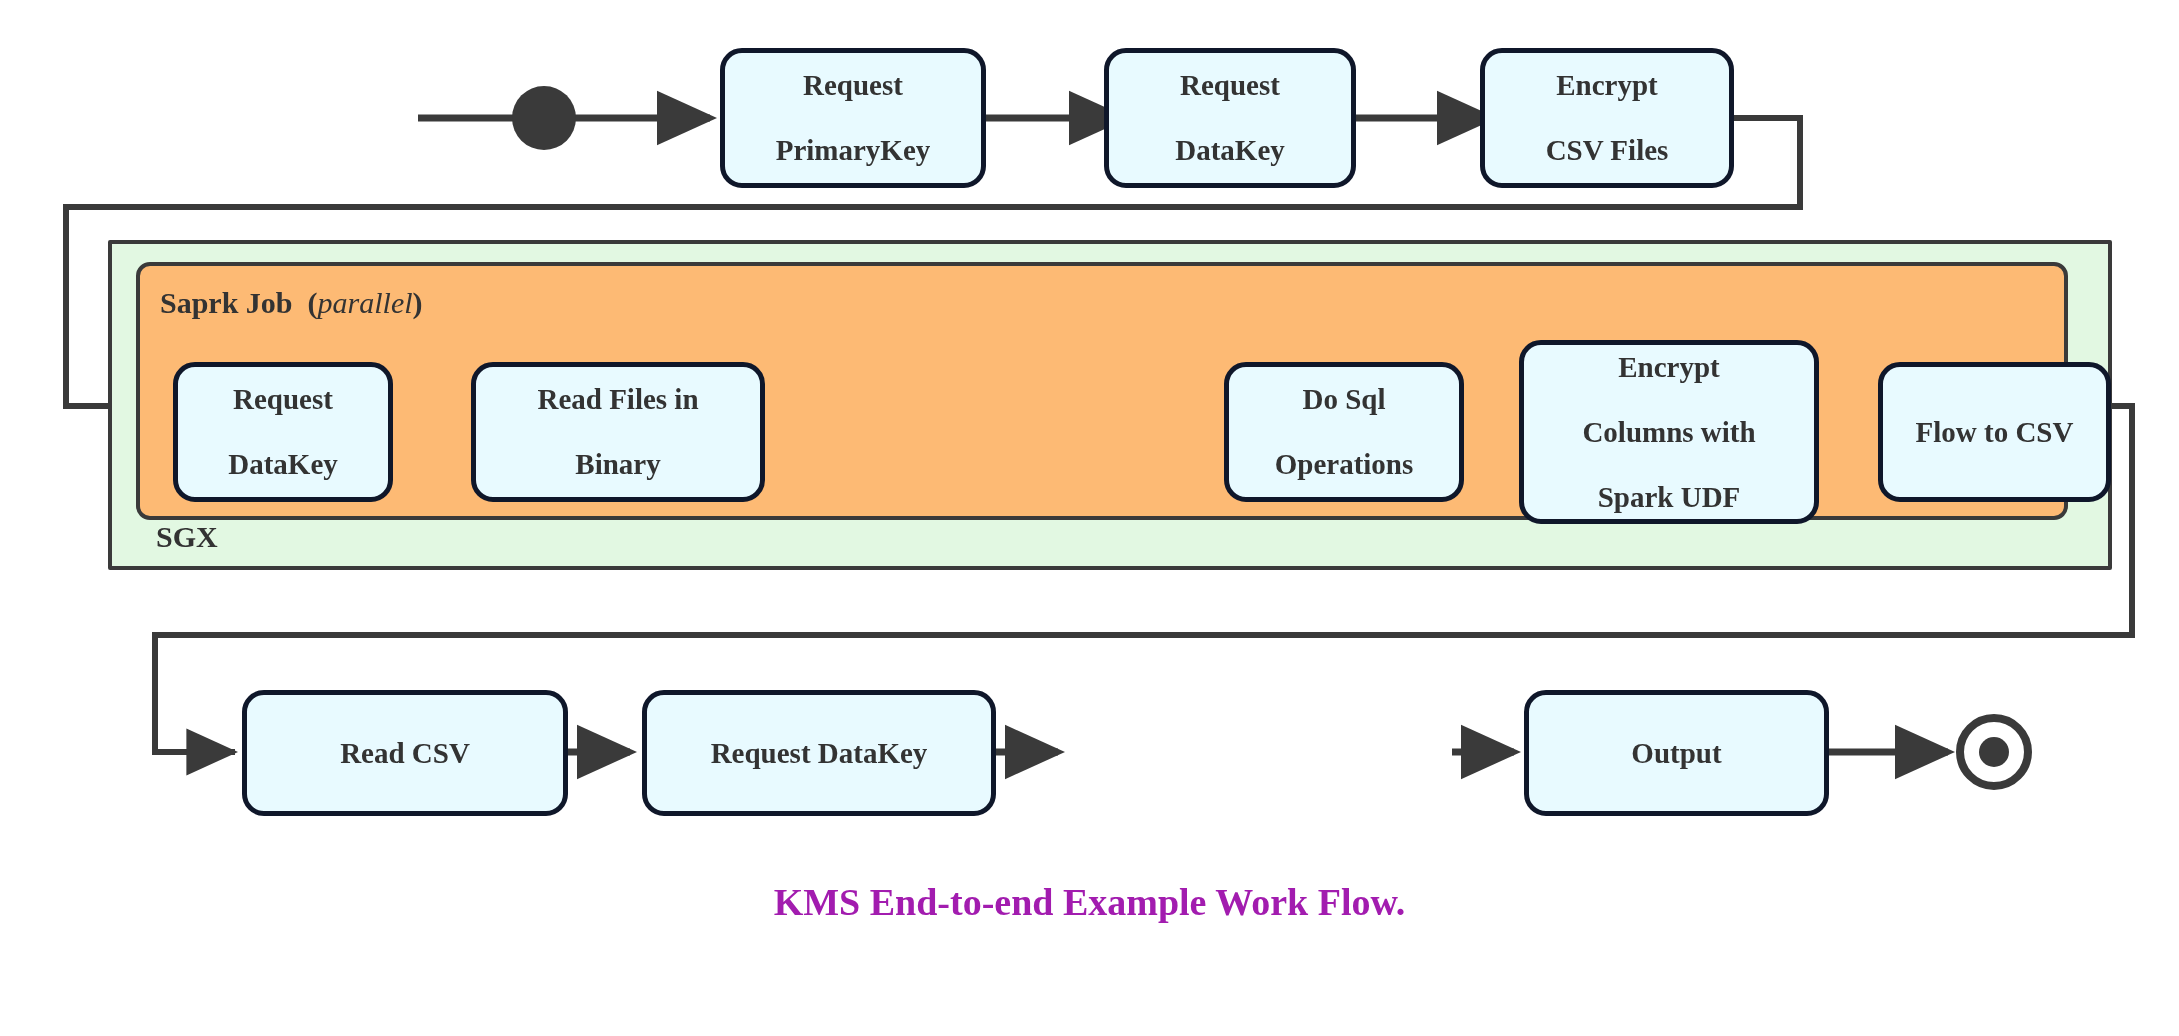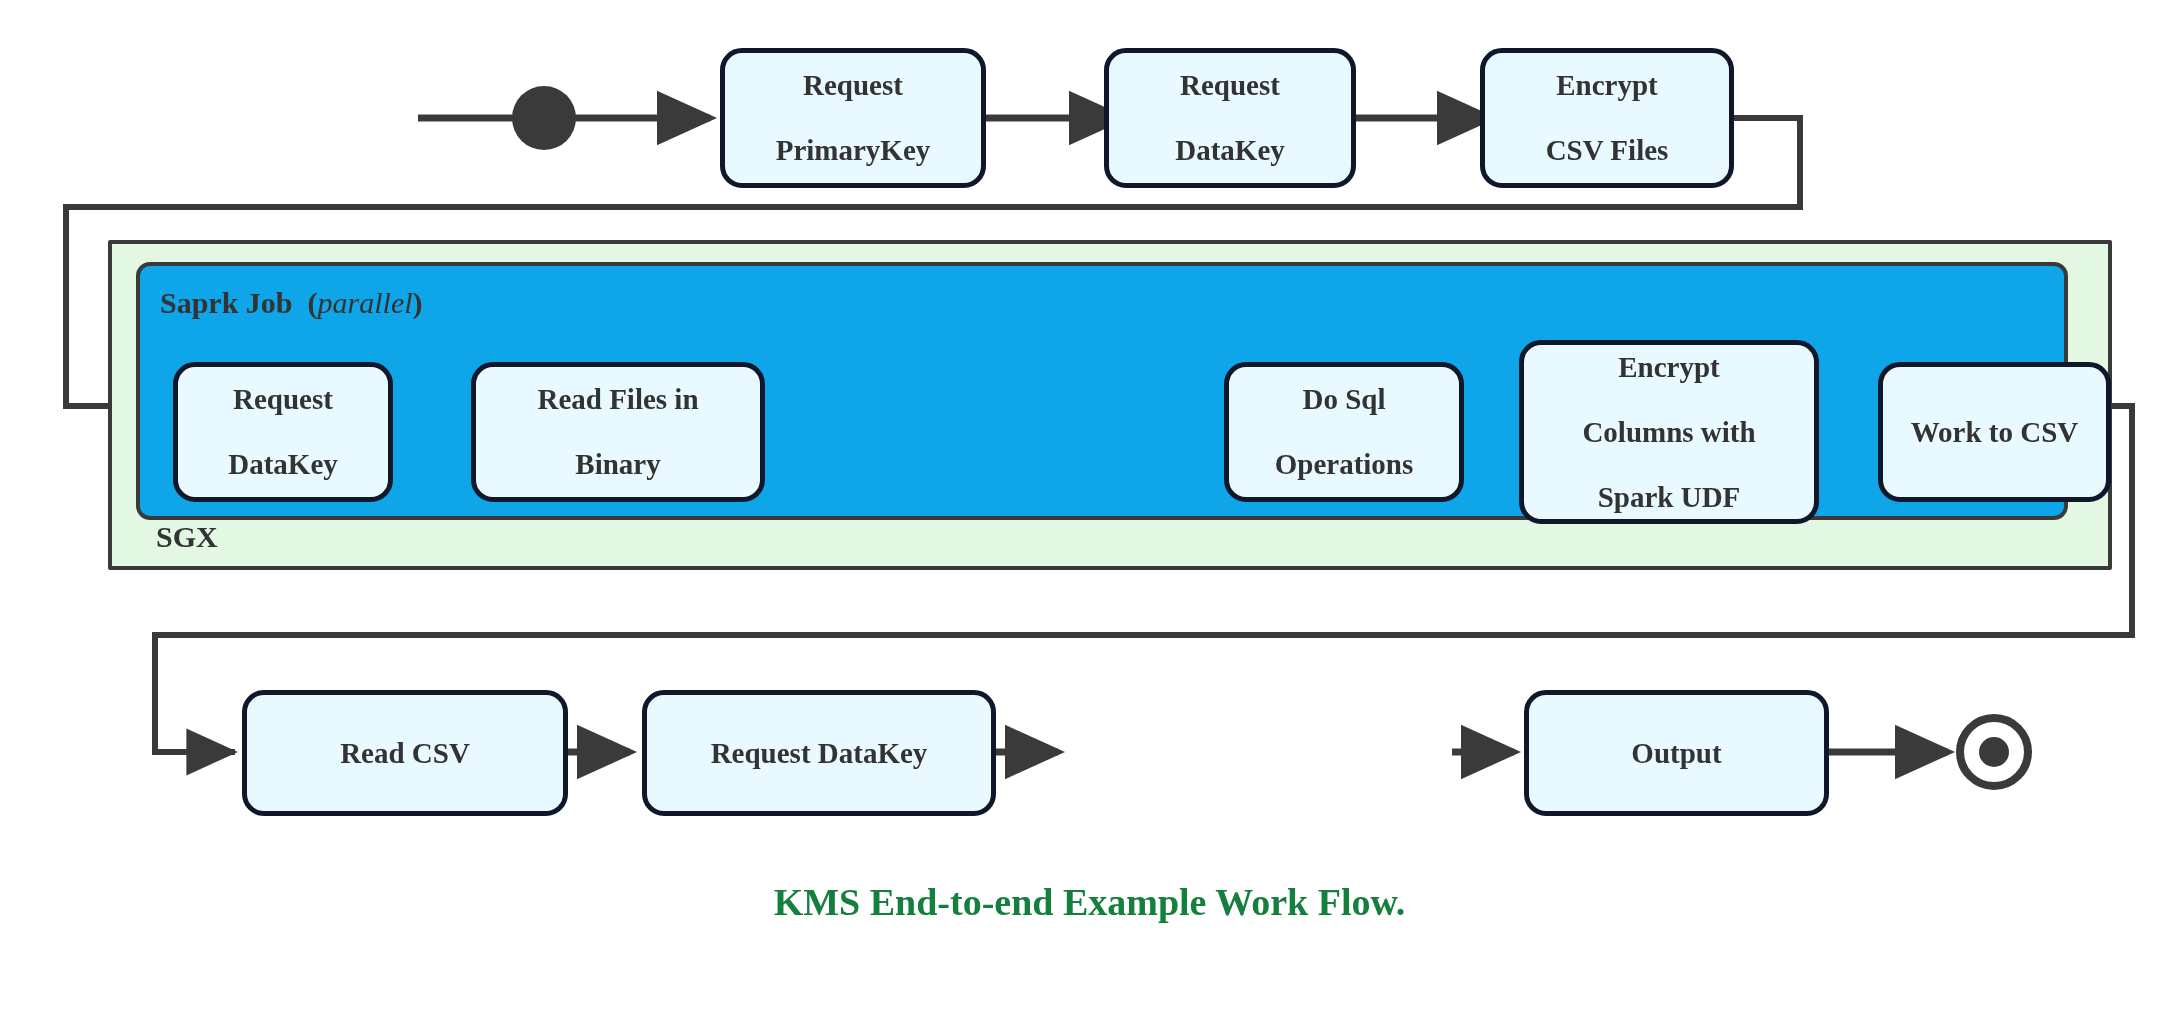--- a/index.html
+++ b/index.html
@@ -39,21 +39,21 @@
     width: 2004px;
     height: 330px;
     background: #e2f8e2;
     border-radius: 2px;
   }
   #spark-container {
     left: 24px;
     top: 18px;
     width: 1932px;
     height: 258px;
-    background: #0ea5e9;
+    background: #fdba74;
     border-radius: 14px;
     padding-left: 8px;
   }
   .container-label {
     position: absolute;
     font-weight: bold;
     font-size: 30px;
     color: #333333;
     white-space: nowrap;
     line-height: 1;
@@ -122,21 +122,21 @@
   }
   
   #caption {
     position: absolute;
     left: 0;
     top: 880px;
     width: 2179px;
     text-align: center;
     font-weight: bold;
     font-size: 38px;
-    color: #15803d;
+    color: #a21caf;
   }
 </style>
 </head>
 <body>
 
 <div id="diagram-root">
 
   <svg class="layer" viewBox="0 0 2179 1036" xmlns="http://www.w3.org/2000/svg">
     <defs>
       <marker id="arrowhead" markerWidth="9" markerHeight="9" refX="7.6" refY="4.5" orient="auto" markerUnits="strokeWidth">
@@ -238,21 +238,21 @@
       <div class="node" style="left:1379px; top:74px; width:300px; height:184px;">
         <span>
           <span>Encrypt</span><br>
           <span>Columns with</span><br>
           <span>Spark UDF</span>
         </span>
       </div>
 
       <div class="node" style="left:1738px; top:96px; width:233px; height:140px;">
         <span>
-          <span>Work to CSV</span>
+          <span>Flow to CSV</span>
         </span>
       </div>
 
     </div>
   </div>
 
   <div class="node" style="left:242px; top:690px; width:326px; height:126px;justify-content:flex-end;">
     <span>
       <span>Read CSV</span>
     </span>

